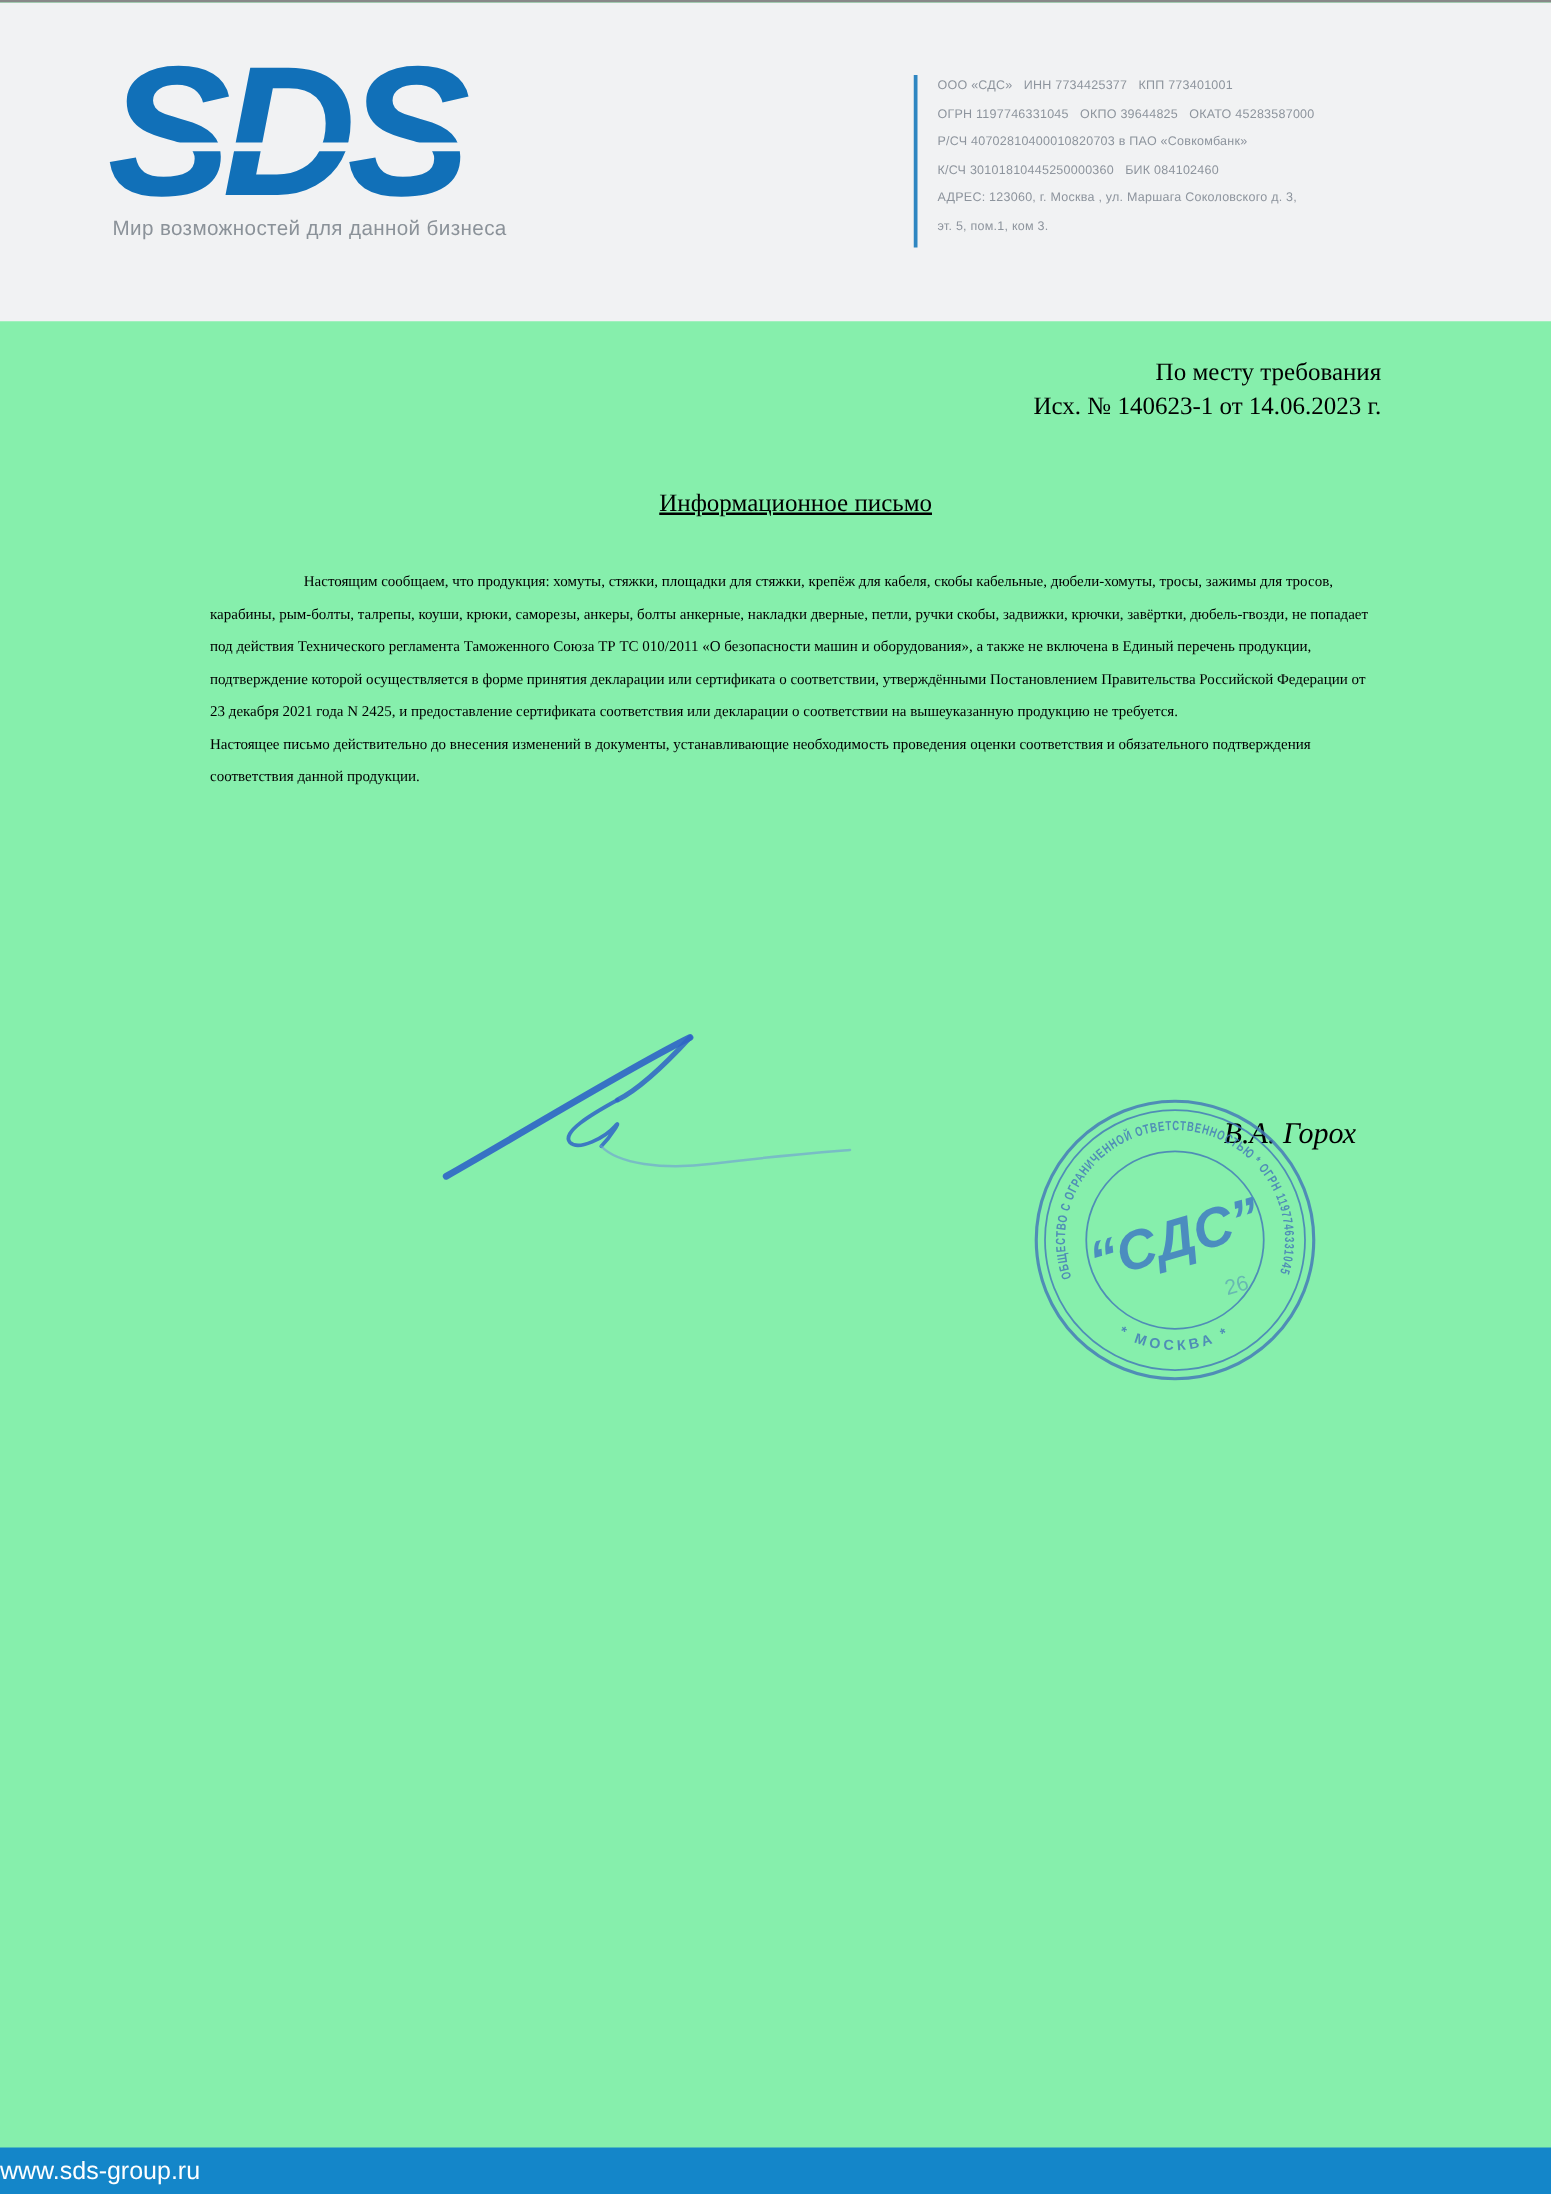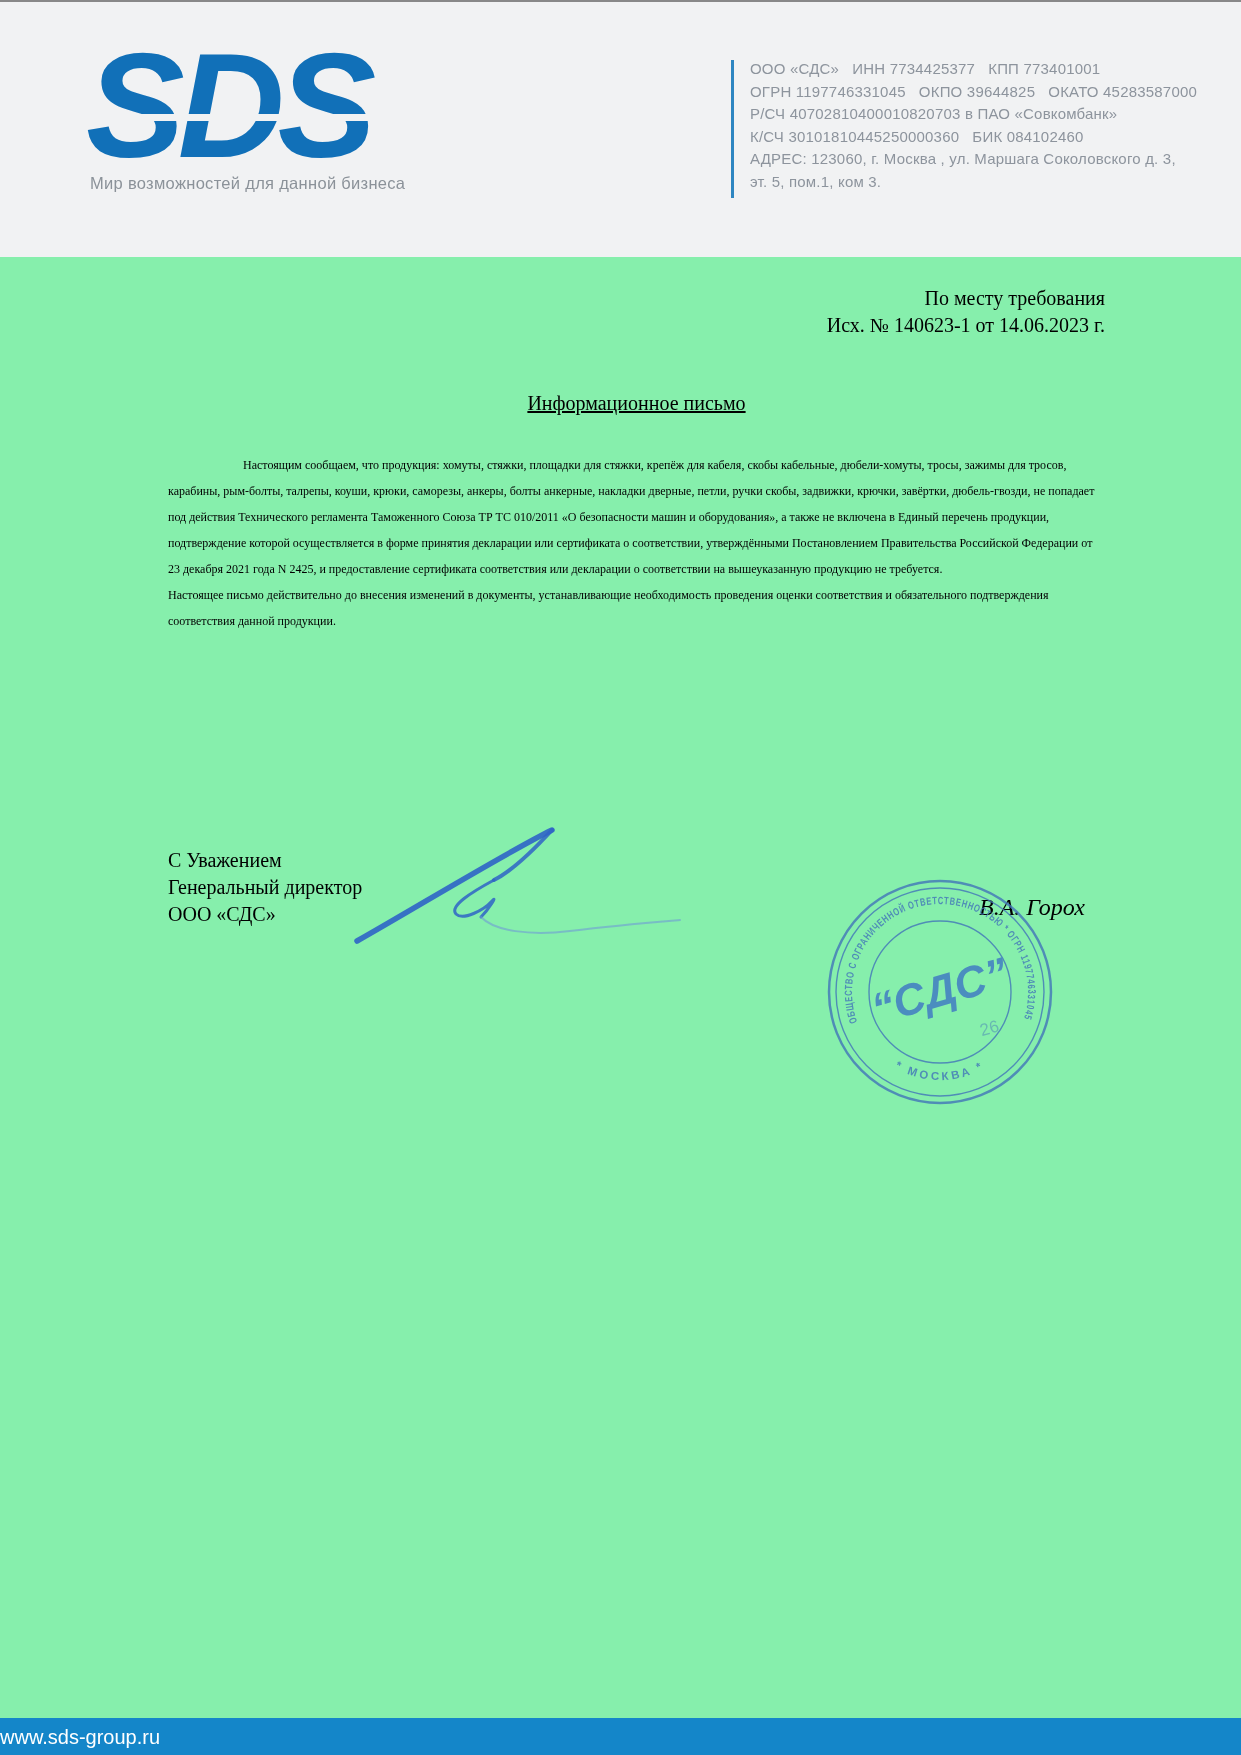--- a/index.html
+++ b/index.html
@@ -34,21 +34,21 @@
     font-family:"Liberation Sans", sans-serif;
     font-size:16.5px;color:#8b9299;letter-spacing:.3px;
   }
   .details-rule{
     position:absolute;left:731px;top:58px;width:3px;height:138px;
     background:#2e86c1;
   }
   .details-lines{
     position:absolute;left:750px;top:56px;
     font-family:"Liberation Sans", sans-serif;
-    font-size:15px;line-height:22.5px;
+    font-size:10px;line-height:22.5px;
     color:#8d949d;letter-spacing:.2px;
   }
   .details-lines div{white-space:pre;}
   
   .addr-block{
     position:absolute;top:283px;right:136px;
     text-align:right;font-size:20px;line-height:27px;color:#000;
   }
   .title{
     position:absolute;left:168px;top:390px;width:937px;margin:0;
@@ -106,25 +106,20 @@
     <div>Исх. № 140623-1 от 14.06.2023 г.</div>
   </div>
 
   <h1 class="title">Информационное письмо</h1>
 
   <div class="bodytext">
     <p class="indent">Настоящим сообщаем, что продукция: хомуты, стяжки, площадки для стяжки, крепёж для кабеля, скобы кабельные, дюбели-хомуты, тросы, зажимы для тросов, карабины, рым-болты, талрепы, коуши, крюки, саморезы, анкеры, болты анкерные, накладки дверные, петли, ручки скобы, задвижки, крючки, завёртки, дюбель-гвозди, не попадает под действия Технического регламента Таможенного Союза ТР ТС 010/2011 «О безопасности машин и оборудования», а также не включена в Единый перечень продукции, подтверждение которой осуществляется в форме принятия декларации или сертификата о соответствии, утверждёнными Постановлением Правительства Российской Федерации от 23 декабря 2021 года N 2425, и предоставление сертификата соответствия или декларации о соответствии на вышеуказанную продукцию не требуется.</p>
     <p>Настоящее письмо действительно до внесения изменений в документы, устанавливающие необходимость проведения оценки соответствия и обязательного подтверждения соответствия данной продукции.</p>
   </div>
 
-  <div class="signoff">
-    <div>С Уважением</div>
-    <div>Генеральный директор</div>
-    <div>ООО «СДС»</div>
-  </div>
 
   <svg class="signature-svg" width="370" height="135" viewBox="0 0 370 135">
     <g fill="none" stroke-linecap="round" stroke-linejoin="round">
       <path d="M 35,124 C 95,90 185,35 230,13" stroke="#2f64c6" stroke-width="5.5" opacity="0.9"></path>
       <path d="M 230,13 C 207,38 186,56 172,63" stroke="#2f64c6" stroke-width="4" opacity="0.85"></path>
       <path d="M 172,63 C 150,75 127,89 134,97 C 141,104 162,93 170,84 C 176,77 167,92 159,100" stroke="#2f64c6" stroke-width="3" opacity="0.85"></path>
       <path d="M 159,100 C 172,114 208,119 248,114 C 296,108 334,105 358,103" stroke="#6f9bd6" stroke-width="2" opacity="0.6"></path>
     </g>
   </svg>
 

